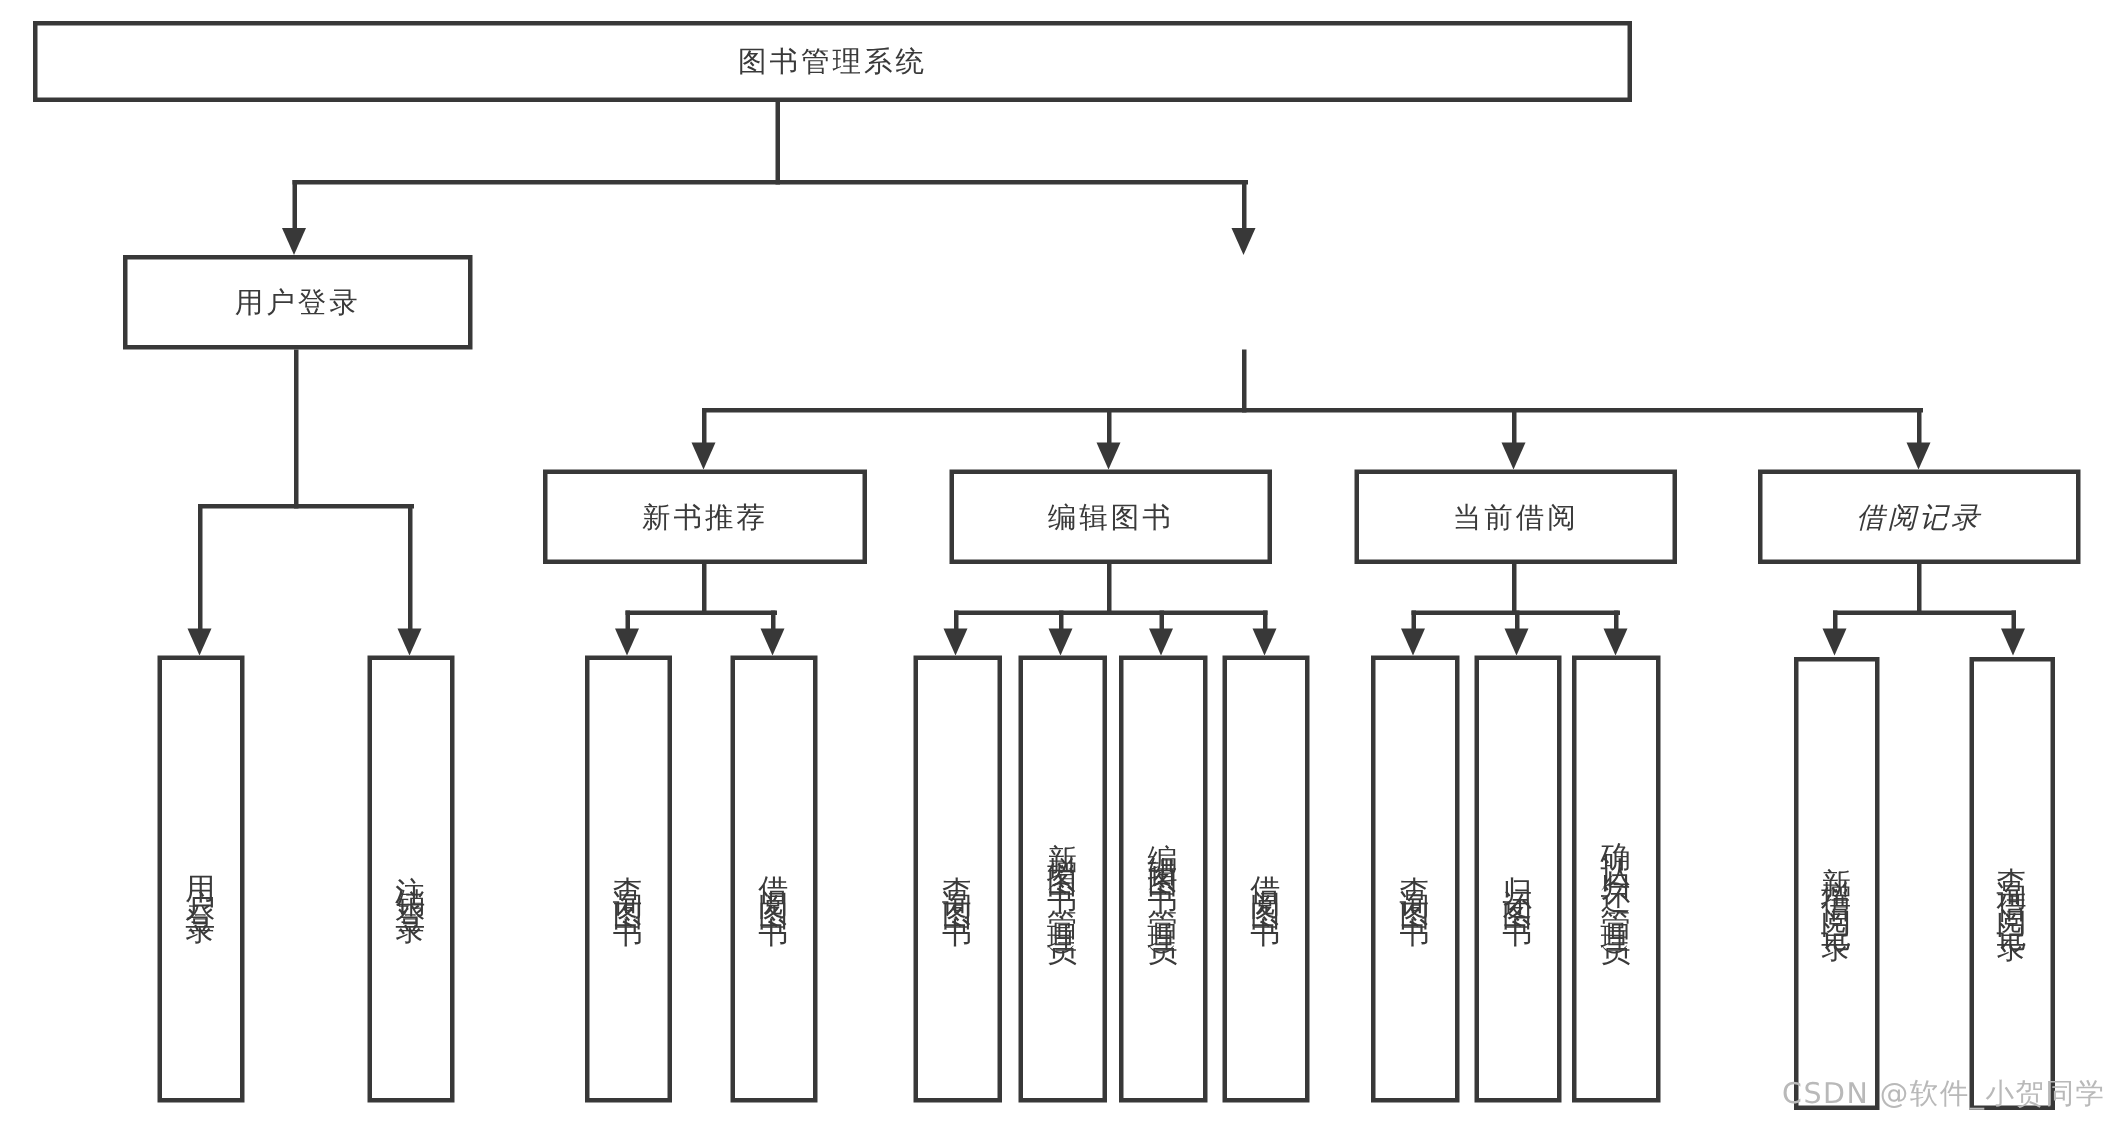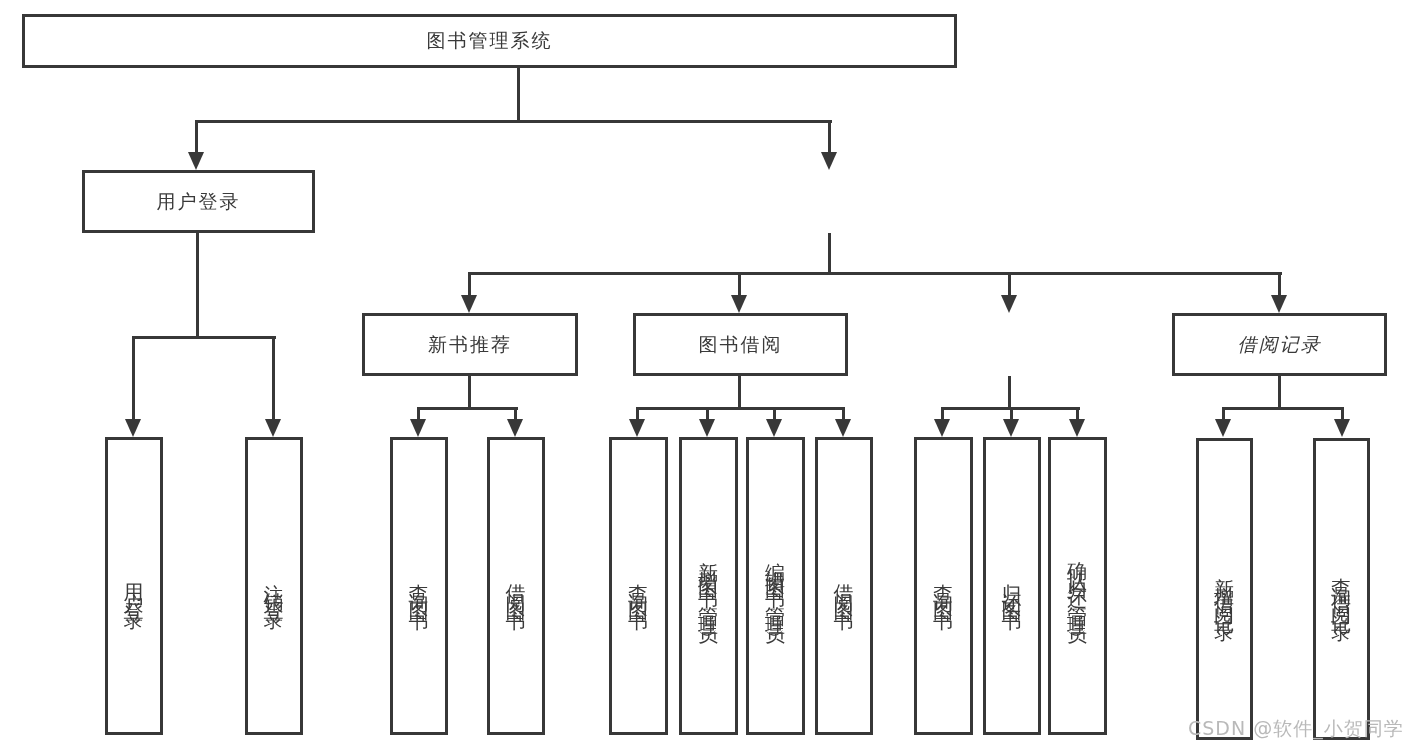--- a/index.html
+++ b/index.html
@@ -31,21 +31,21 @@
     position:absolute; left:1188px; top:716px;
     font-size:19px; color:#b9b9b9; letter-spacing:1px;
     white-space:nowrap;
   }
 </style>
 </head>
 <body>
 
 <div class="stage">
 
-  <div class="box hnode" style="left:22px; top:14px; width:935px; height:54px;">图书管理系统</div>
+  <div class="box hnode" style="left:22px; top:14px; width:1066px; height:54px;">图书管理系统</div>
 
   <div class="line" style="left:517px; top:68px; width:3px; height:55px;"></div>
   <div class="line" style="left:195px; top:120px; width:637px; height:3px;"></div>
   <div class="line" style="left:195px; top:120px; width:3px; height:36px;"></div>
   <div class="arrow" style="left:188px; top:152px;"></div>
   <div class="line" style="left:828px; top:120px; width:3px; height:36px;"></div>
   <div class="arrow" style="left:821px; top:152px;"></div>
 
   <div class="box hnode" style="left:82px; top:170px; width:233px; height:63px;">用户登录</div>
 
@@ -61,21 +61,22 @@
   <div class="line" style="left:468px; top:272px; width:3px; height:25px;"></div>
   <div class="arrow" style="left:461px; top:295px;"></div>
   <div class="line" style="left:738px; top:272px; width:3px; height:25px;"></div>
   <div class="arrow" style="left:731px; top:295px;"></div>
   <div class="line" style="left:1008px; top:272px; width:3px; height:25px;"></div>
   <div class="arrow" style="left:1001px; top:295px;"></div>
   <div class="line" style="left:1278px; top:272px; width:3px; height:25px;"></div>
   <div class="arrow" style="left:1271px; top:295px;"></div>
 
   <div class="box hnode" style="left:362px; top:313px; width:216px; height:63px;">新书推荐</div>
-  <div class="box hnode" style="left:633px; top:313px; width:215px; height:63px;">图书借阅</div>
+  <div class="box hnode" style="left:633px; top:313px; width:215px; height:63px;">编辑图书</div>
+  <div class="box hnode" style="left:903px; top:313px; width:215px; height:63px;">当前借阅</div>
   <div class="box hnode" style="left:1172px; top:313px; width:215px; height:63px;font-style:italic;">借阅记录</div>
 
   <div class="line" style="left:468px; top:376px; width:3px; height:34px;"></div>
   <div class="line" style="left:417px; top:407px; width:101px; height:3px;"></div>
   <div class="line" style="left:417px; top:407px; width:3px; height:14px;"></div>
   <div class="arrow" style="left:410px; top:419px;"></div>
   <div class="line" style="left:514px; top:407px; width:3px; height:14px;"></div>
   <div class="arrow" style="left:507px; top:419px;"></div>
 
   <div class="line" style="left:738px; top:376px; width:3px; height:34px;"></div>

